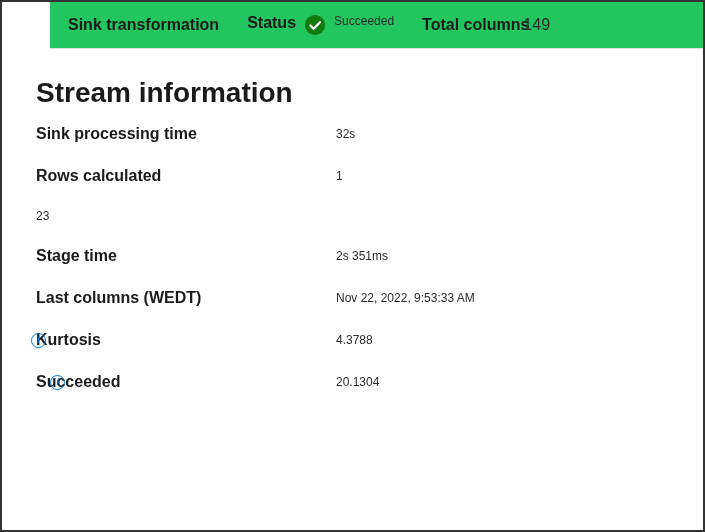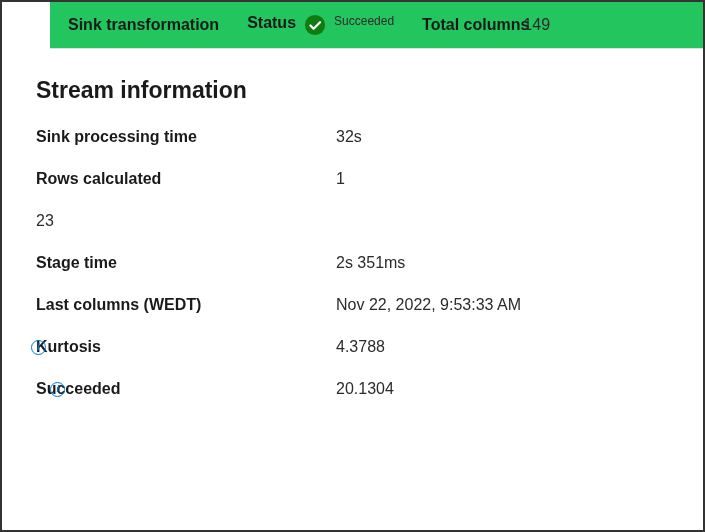--- a/index.html
+++ b/index.html
@@ -47,24 +47,24 @@
   }
   .header-value {
     font-size: 16px;
     color: #2b2b2b;
     margin-left: -14px;
   }
   .content {
     padding: 28px 34px 20px 34px;
   }
   .section-title {
-    font-size: 23px;
+    font-size: 28px;
     font-weight: 700;
     color: #1a1a1a;
-    margin-bottom: 24px;
+    margin-bottom: 16px;
   }
   .info-table {
     display: flex;
     flex-direction: column;
     gap: 24px;
   }
   .info-row {
     display: flex;
     align-items: center;
   }
@@ -95,21 +95,21 @@
     align-items: center;
     justify-content: center;
     font-size: 10px;
     font-weight: 600;
     color: #0078d4;
     line-height: 1;
     font-family: Georgia, serif;
     font-style: italic;
   }
   .info-value {
-    font-size: 16px;
+    font-size: 12px;
     color: #2b2b2b;
     font-weight: 400;
   }
 </style>
 </head>
 <body>
 
 <div class="header-bar">
   <span class="header-label">Sink transformation</span>
 

